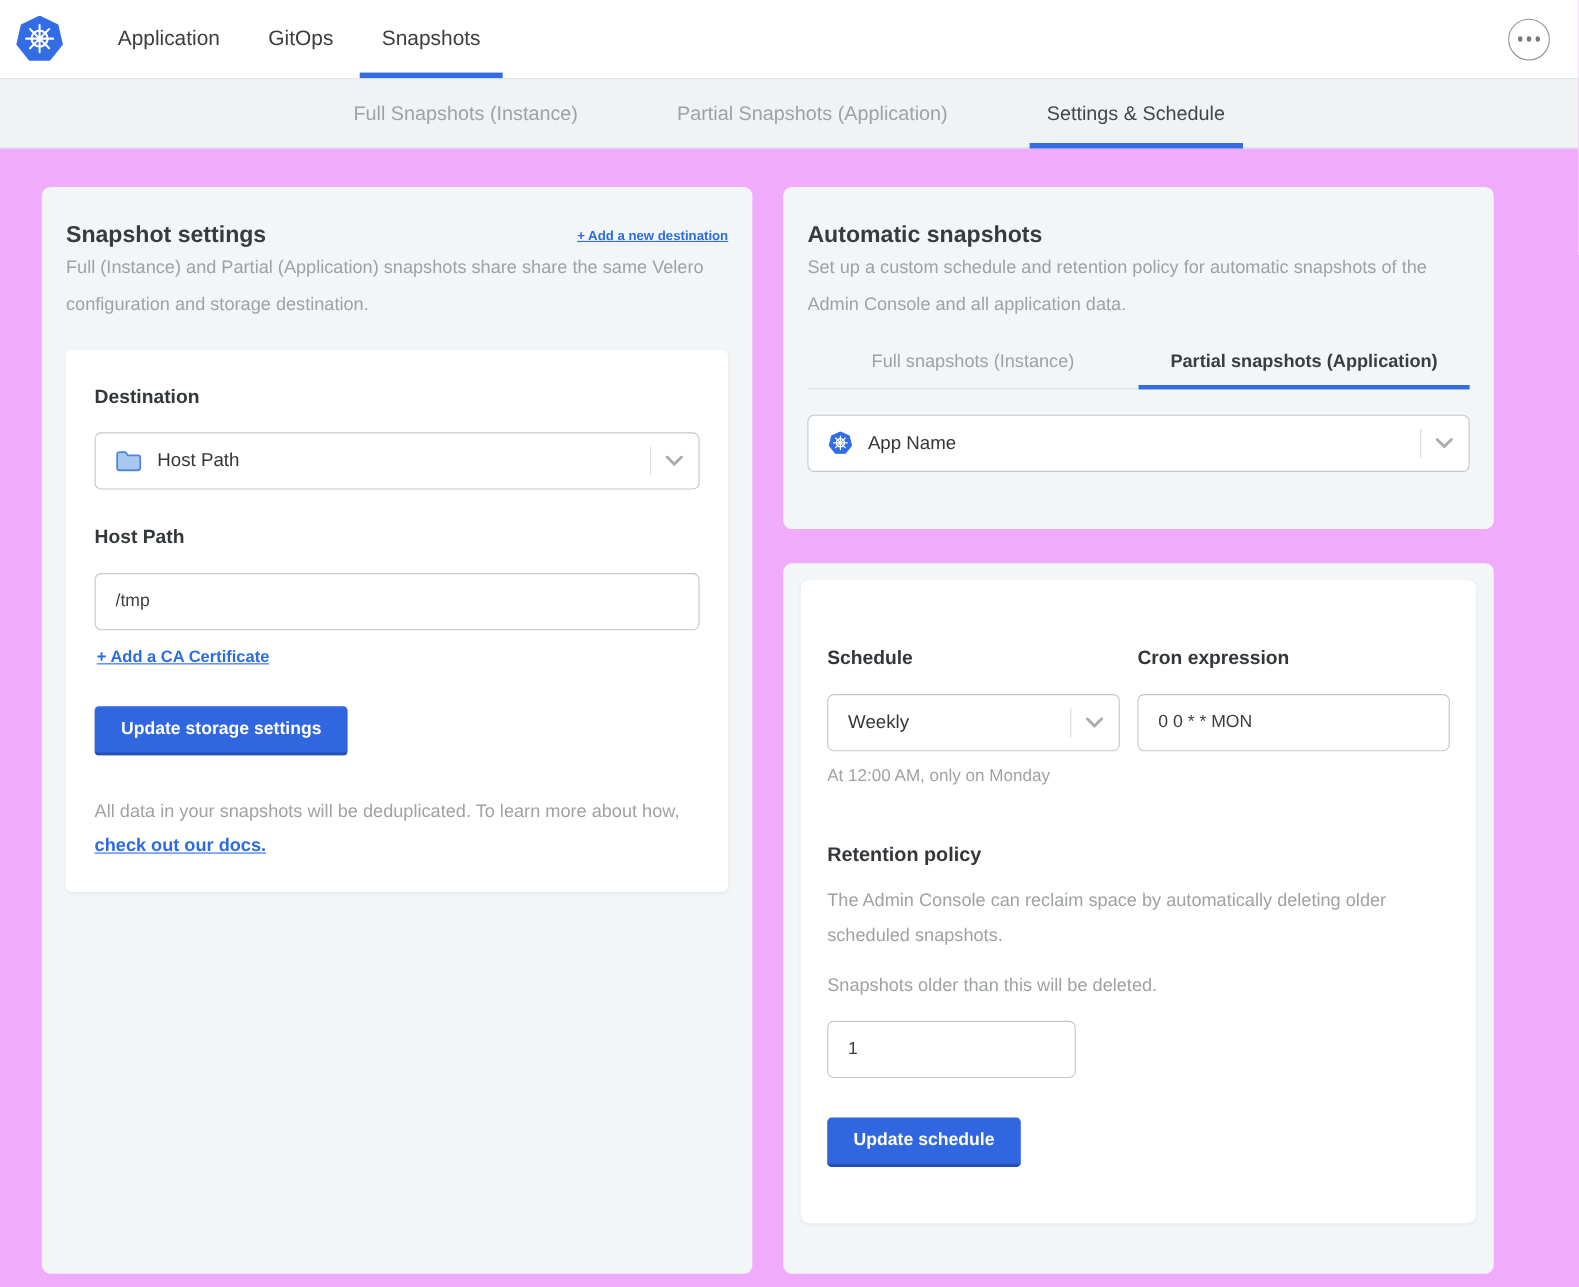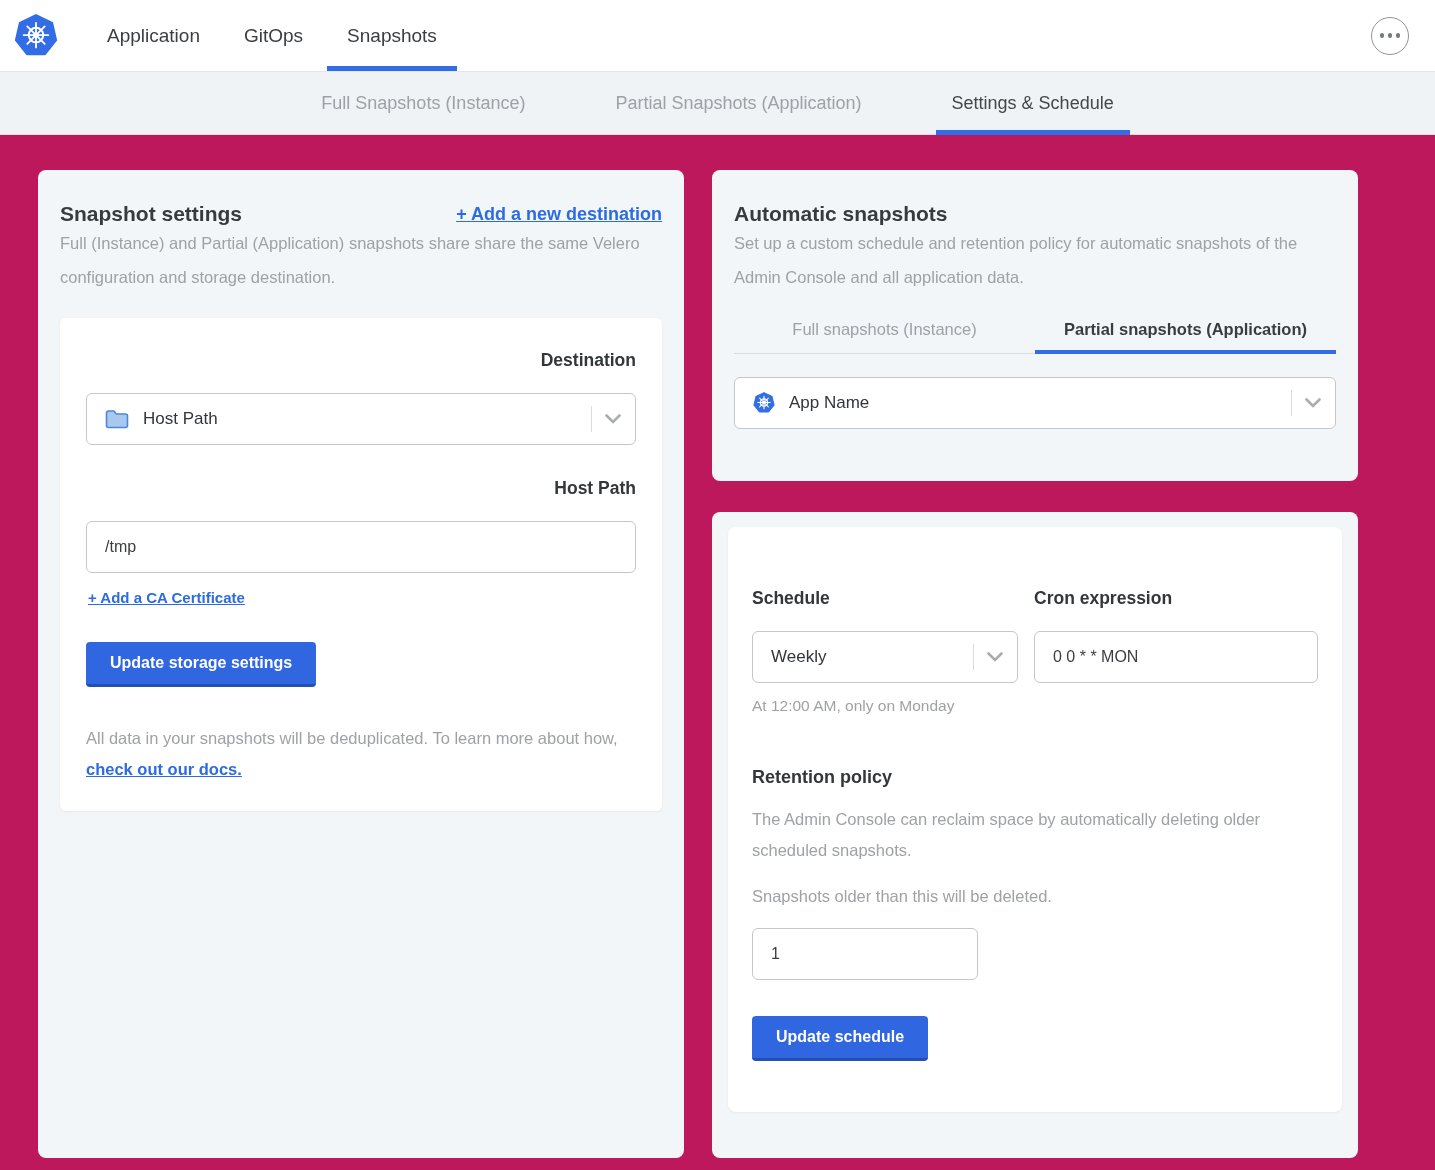--- a/index.html
+++ b/index.html
@@ -10,21 +10,21 @@
     --card-bg:#f3f6f8;
     --subnav-bg:#eff3f5;
     --border:#c3c7ca;
     --text-dark:#35393c;
     --text-gray:#9fa2a4;
     --checkbox:#2273e8;
   }
   *{box-sizing:border-box;}
   html,body{margin:0;padding:0;background:#ffffff;
     font-family:"Liberation Sans","DejaVu Sans",sans-serif;color:var(--text-dark);}
-  .page{width:1435px;min-height:1170px;background:#be185d;}
+  .page{width:1435px;min-height:1170px;background:#f0abfc;}
 
   
   .topnav{height:71px;display:flex;align-items:center;padding:0 26px 0 14px;background:#fff;}
   .logo{width:44px;height:44px;display:flex;align-items:center;justify-content:center;}
   .topnav-items{display:flex;gap:44px;margin-left:49px;height:100%;align-items:center;}
   .topnav-item{position:relative;height:100%;display:flex;align-items:center;
     font-size:19px;color:#3b3e40;cursor:pointer;}
   .topnav-item.active::after{content:"";position:absolute;left:-20px;right:-20px;bottom:0;
     height:5px;background:var(--accent);}
   .menu-btn{margin-left:auto;width:38px;height:38px;border:1.5px solid #8f9498;border-radius:50%;
@@ -44,24 +44,24 @@
   .content{display:flex;gap:28px;padding:35px 61px 12px 38px;}
   .col{width:646px;flex:0 0 646px;}
   .card-gray{background:var(--card-bg);border-radius:8px;padding:24px 22px;}
   .card-title{font-size:21px;font-weight:bold;color:#383b3d;}
   .card-desc{font-size:16.5px;line-height:34px;color:var(--text-gray);max-width:590px;}
   .link{color:var(--link);text-decoration:underline;cursor:pointer;}
 
   
   .left-card{height:988px;}
   .settings-head{display:flex;align-items:center;justify-content:space-between;padding-top:8px;}
-  .add-dest{font-size:18px;font-weight:600;}
+  .add-dest{font-size:12px;font-weight:600;}
   .card-white{background:#fff;border-radius:6px;box-shadow:0 1px 3px rgba(0,0,0,.05);
     margin-top:24px;padding:32px 26px 26px;}
-  .field-label{font-size:17.5px;font-weight:bold;color:#33373a;margin:0 0 22px;text-align:right;}
+  .field-label{font-size:17.5px;font-weight:bold;color:#33373a;margin:0 0 22px;}
   .select-control{display:flex;align-items:center;height:52px;border:1px solid var(--border);
     border-radius:6px;background:#fff;padding:0 14px 0 18px;cursor:pointer;}
   .select-value{font-size:17px;color:#323639;}
   .select-control .icon{display:flex;align-items:center;margin-right:14px;}
   .select-right{margin-left:auto;display:flex;align-items:center;gap:13px;}
   .v-sep{width:1px;height:26px;background:#d8dbdd;}
   .chev{display:flex;align-items:center;}
   input.text-input{height:52px;width:100%;border:1px solid var(--border);border-radius:6px;
     padding:0 18px;font-size:16px;color:#3b3e41;background:#fff;outline:none;
     font-family:"Liberation Sans","DejaVu Sans",sans-serif;}

